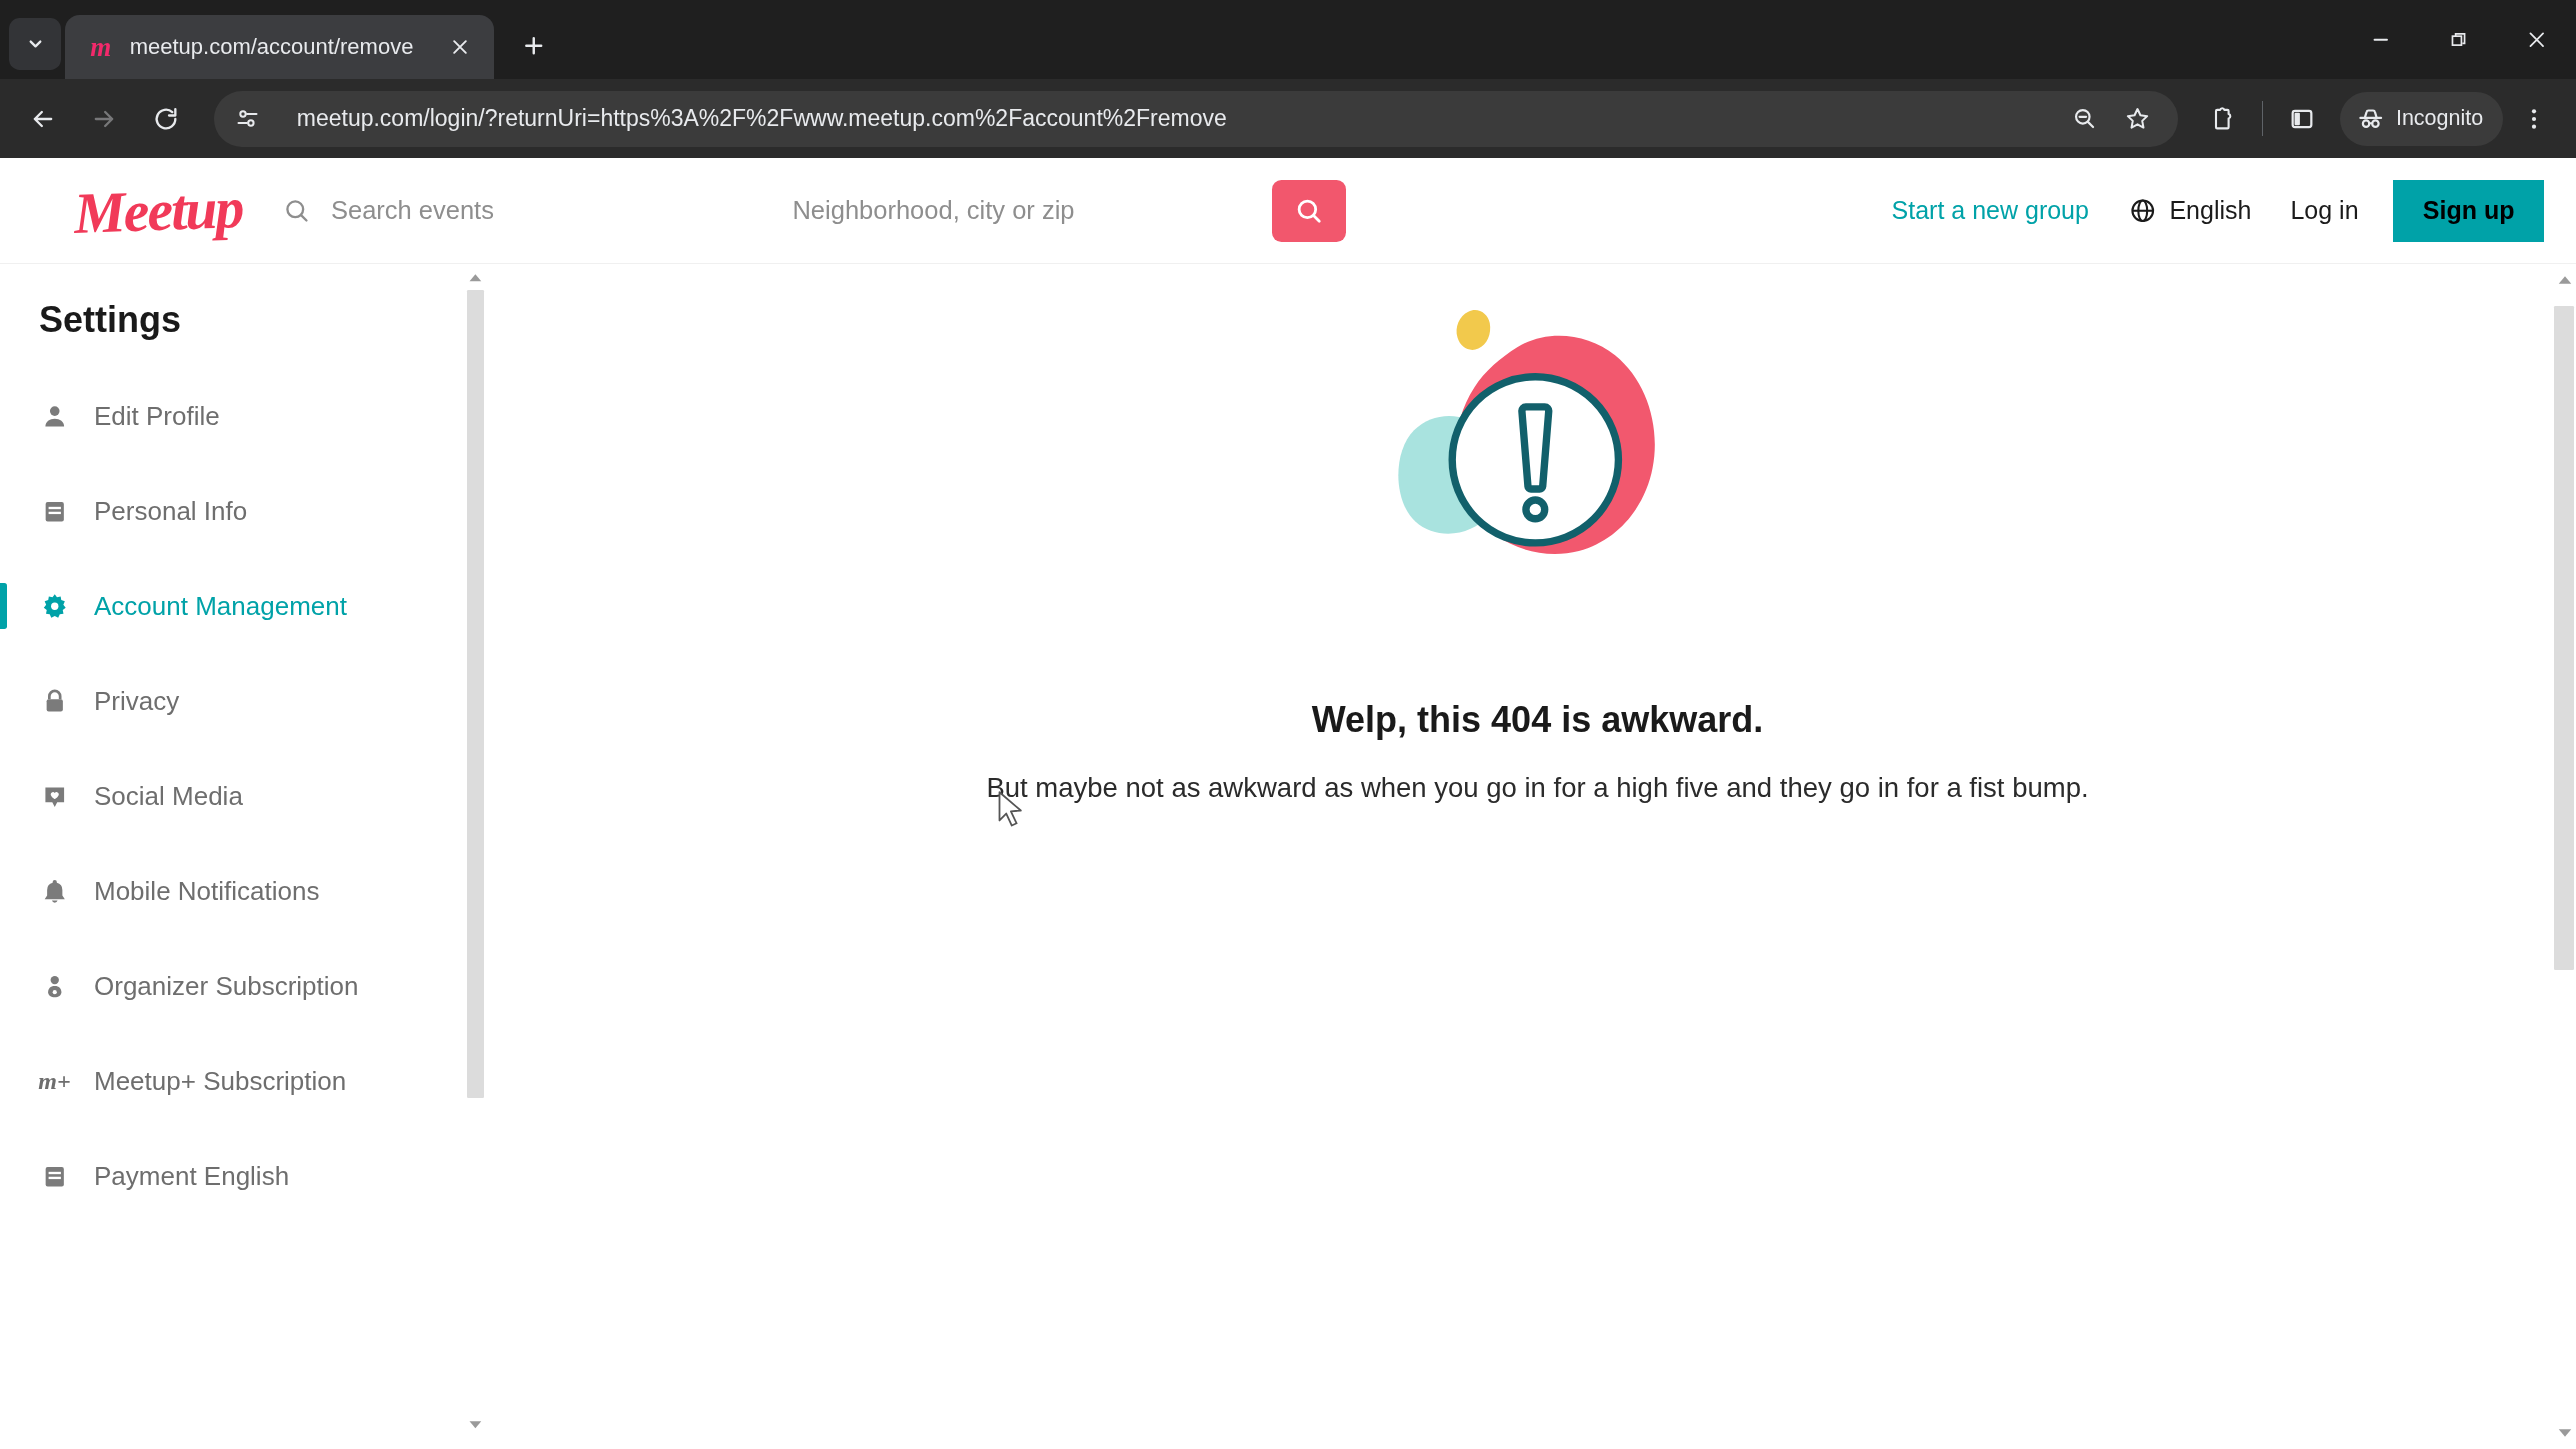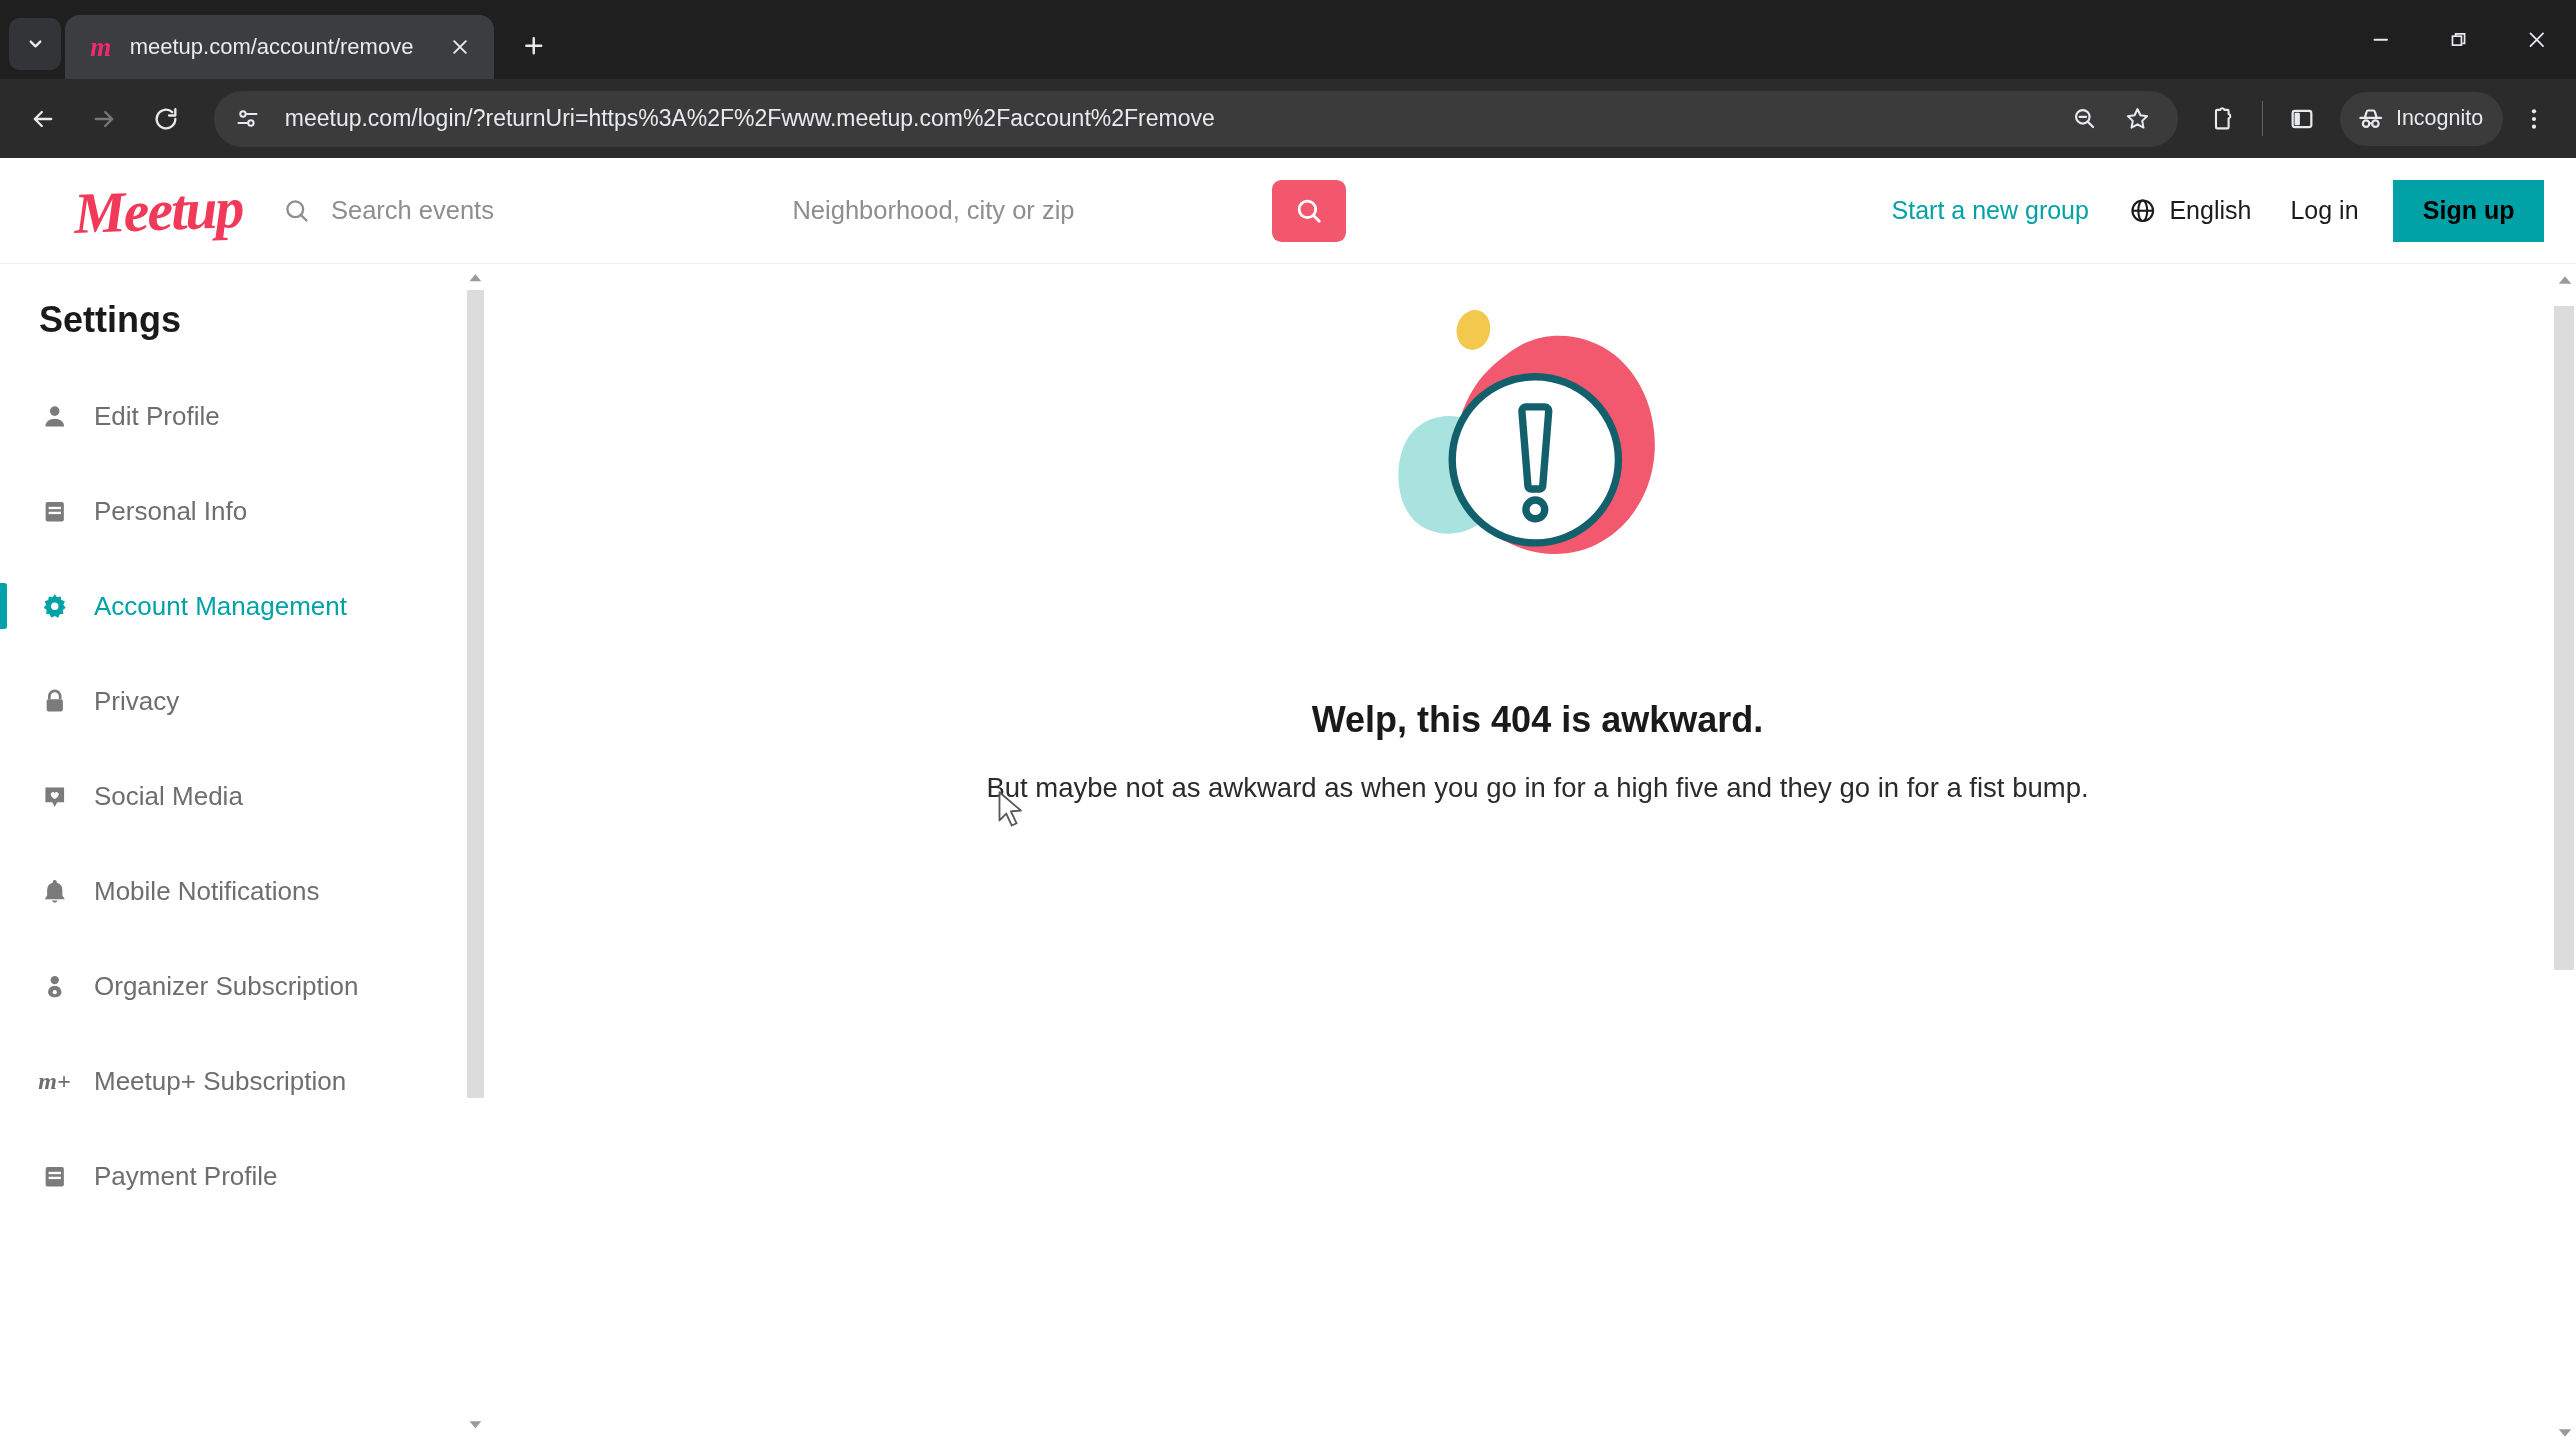--- a/index.html
+++ b/index.html
@@ -80,21 +80,21 @@
     display: flex; align-items: center; justify-content: center;
     cursor: pointer; flex: none;
   }
   .nav-btn svg { width: 28px; height: 28px; }
   .nav-btn.disabled svg { opacity: .4; }
 
   .omnibox {
     flex: 1; height: 56px; margin: 0 12px 0 14.8px;
     background: #3b3b3b; border-radius: 28px;
     display: flex; align-items: center; padding: 0 16px 0 20px;
-    gap: 23px; cursor: text; min-width: 0;
+    gap: 35px; cursor: text; min-width: 0;
   }
   .omni-icon { width: 28px; height: 28px; flex: none; display:flex; align-items:center; justify-content:center; }
   .omni-icon svg { width: 27px; height: 27px; }
   .omni-url {
     flex: 1; color: #e8eaed; font-size: 23px;
     white-space: nowrap; overflow: hidden; text-overflow: ellipsis;
   }
   .omni-actions { display: flex; align-items: center; gap: 2.7px; flex: none; }
   .omni-act {
     width: 50px; height: 50px; border-radius: 50%;
@@ -536,21 +536,21 @@
           </li>
 
           <li class="sb-item">
             <span class="sb-ico">
               <svg viewBox="0 0 24 24">
                   <rect x="4.6" y="4" width="14.8" height="16" rx="1.6"></rect>
                   <rect x="7" y="8" width="10" height="1.9" fill="#fff"></rect>
                   <rect x="7" y="12" width="10" height="1.9" fill="#fff"></rect>
                 </svg>
             </span>
-            <span class="sb-label">Payment Profile</span>
+            <span class="sb-label">Payment English</span>
           </li>
         </ul>
 
         <div class="sb-scroll">
           <div class="sb-scroll-arrow up">
             <svg viewBox="0 0 12 8">
                 <path d="M6 1l5 6H1z"></path>
               </svg>
           </div>
           <div class="sb-scroll-track">

